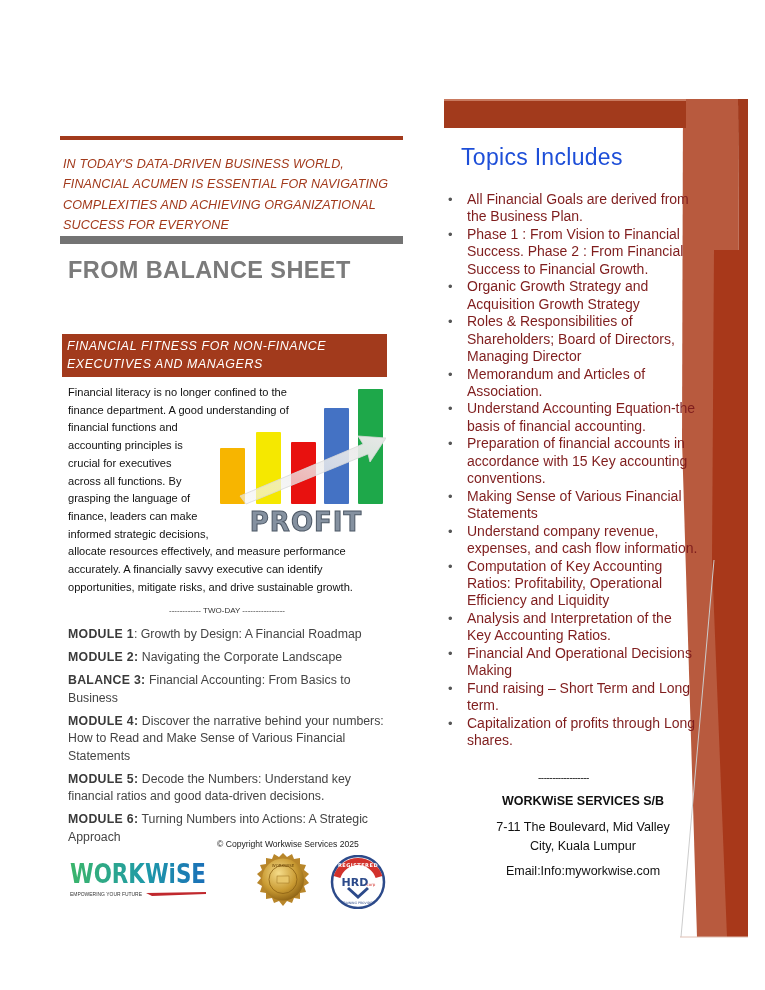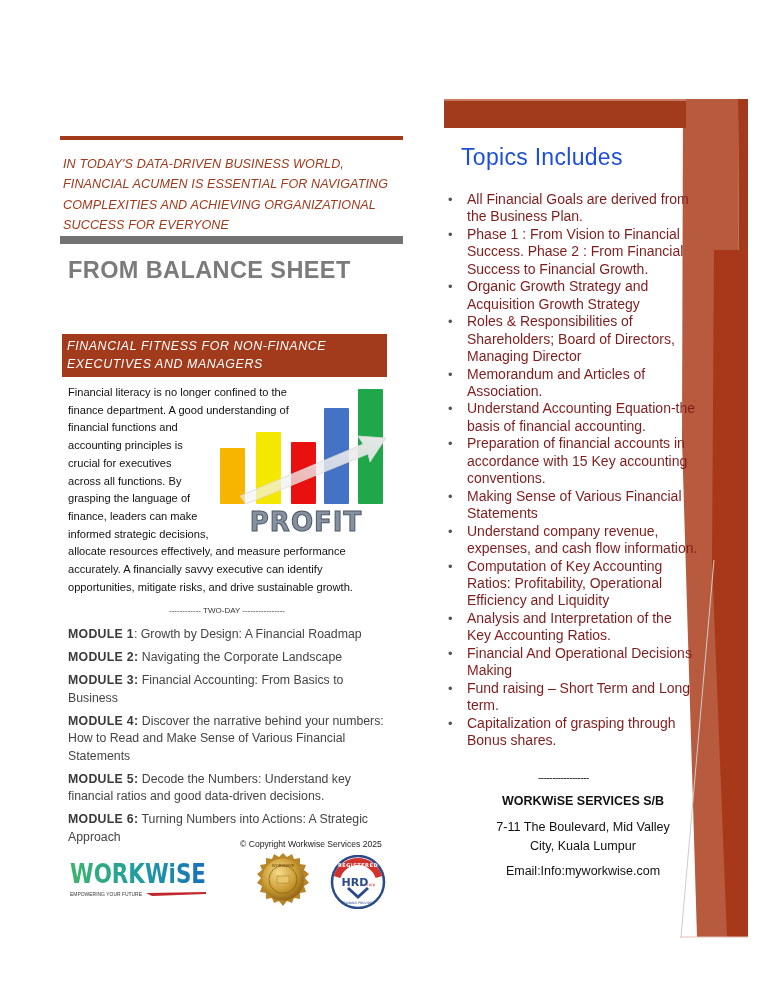--- a/index.html
+++ b/index.html
@@ -19,21 +19,21 @@
     .intro .l { display: block; white-space: nowrap; }
 
     .profit-graphic { position: absolute; left: 218px; top: 386px; width: 168px; height: 152px; }
 
     .two-day { position: absolute; left: 68px; top: 606px; width: 318px; text-align: center; font-size: 8px; color: #333; }
 
     .modules { position: absolute; left: 68px; top: 626px; width: 320px; }
     .module { font-size: 12.3px; line-height: 17.5px; color: #444; margin-bottom: 5.5px; }
     .module b { font-weight: bold; color: #3a3a3a; letter-spacing: 0.3px; }
 
-    .copyright { position: absolute; left: 240px; top: 839px; font-size: 8.6px; color: #222; white-space: nowrap; }
+    .copyright { position: absolute; left: 217px; top: 839px; font-size: 8.6px; color: #222; white-space: nowrap; }
 
     .logo { position: absolute; left: 70px; top: 856px; width: 140px; height: 44px; }
     .seal { position: absolute; left: 254px; top: 852px; width: 58px; height: 58px; }
     .hrd { position: absolute; left: 330px; top: 855px; width: 56px; height: 54px; }
 
     
     .right-bar { position: absolute; left: 444px; top: 99px; width: 242px; height: 29px; background: #a23a1c; border-top: 2px solid #c97a60; }
     .deco { position: absolute; left: 0; top: 0; width: 765px; height: 990px; pointer-events: none; }
 
     .topics-title { position: absolute; left: 461px; top: 144px; font-size: 23px; color: #1d4ed8; letter-spacing: 0.3px; }
@@ -101,21 +101,21 @@
   <rect id="pb4" x="140" y="3" width="25" height="115" rx="1" fill="#1ea84a"></rect>
   <polygon points="22,110 145,58 140,50 168,52 152,76 150,68 28,118" fill="url(#arrowGrad)" stroke="#d8d8d8" stroke-width="0.8"></polygon>
   <text x="88" y="145" text-anchor="middle" font-family="DejaVu Sans, sans-serif" font-weight="bold" font-size="26" fill="#8591a0" stroke="#4d5866" stroke-width="1" letter-spacing="1">PROFIT</text>
 </svg>
 
 <div class="two-day">------------ TWO-DAY ----------------</div>
 
 <div class="modules">
   <div class="module"><b>MODULE 1</b><span>: </span><span>Growth by Design: A Financial Roadmap</span></div>
   <div class="module"><b>MODULE 2:</b><span> </span><span>Navigating the Corporate Landscape</span></div>
-  <div class="module"><b>MODULE 3:</b><span> </span><span>Financial Accounting: From Basics to Business</span></div>
+  <div class="module"><b>BALANCE 3:</b><span> </span><span>Financial Accounting: From Basics to Business</span></div>
   <div class="module"><b>MODULE 4:</b><span> </span><span>Discover the narrative behind your numbers: How to Read and Make Sense of Various Financial Statements</span></div>
   <div class="module"><b>MODULE 5:</b><span> </span><span>Decode the Numbers: Understand key financial ratios and good data-driven decisions.</span></div>
   <div class="module"><b>MODULE 6:</b><span> </span><span>Turning Numbers into Actions: A Strategic Approach</span></div>
 </div>
 
 <div class="copyright">© Copyright Workwise Services 2025</div>
 
 <svg class="logo" viewBox="0 0 140 44">
   <defs>
     <linearGradient id="wwGrad" x1="0" y1="0" x2="1" y2="0">
@@ -165,21 +165,21 @@
   <li>Roles &amp; Responsibilities of Shareholders; Board of Directors, Managing Director</li>
   <li>Memorandum and Articles of Association.</li>
   <li>Understand Accounting Equation-the basis of financial accounting.</li>
   <li>Preparation of financial accounts in accordance with 15 Key accounting conventions.</li>
   <li>Making Sense of Various Financial Statements</li>
   <li>Understand company revenue, expenses, and cash flow information.</li>
   <li>Computation of Key Accounting Ratios: Profitability, Operational Efficiency and Liquidity</li>
   <li>Analysis and Interpretation of the Key Accounting Ratios.</li>
   <li>Financial And Operational Decisions Making</li>
   <li>Fund raising – Short Term and Long term.</li>
-  <li>Capitalization of grasping through Bonus shares.</li>
+  <li>Capitalization of profits through Long shares.</li>
 </ul>
 
 <div class="contact-sep">------------------</div>
 <div class="company">WORKWiSE SERVICES S/B</div>
 <div class="address">
   <div>7-11 The Boulevard, Mid Valley</div>
   <div>City, Kuala Lumpur</div>
 </div>
 <div class="tel">
   <div>Email:Info:myworkwise.com</div>

